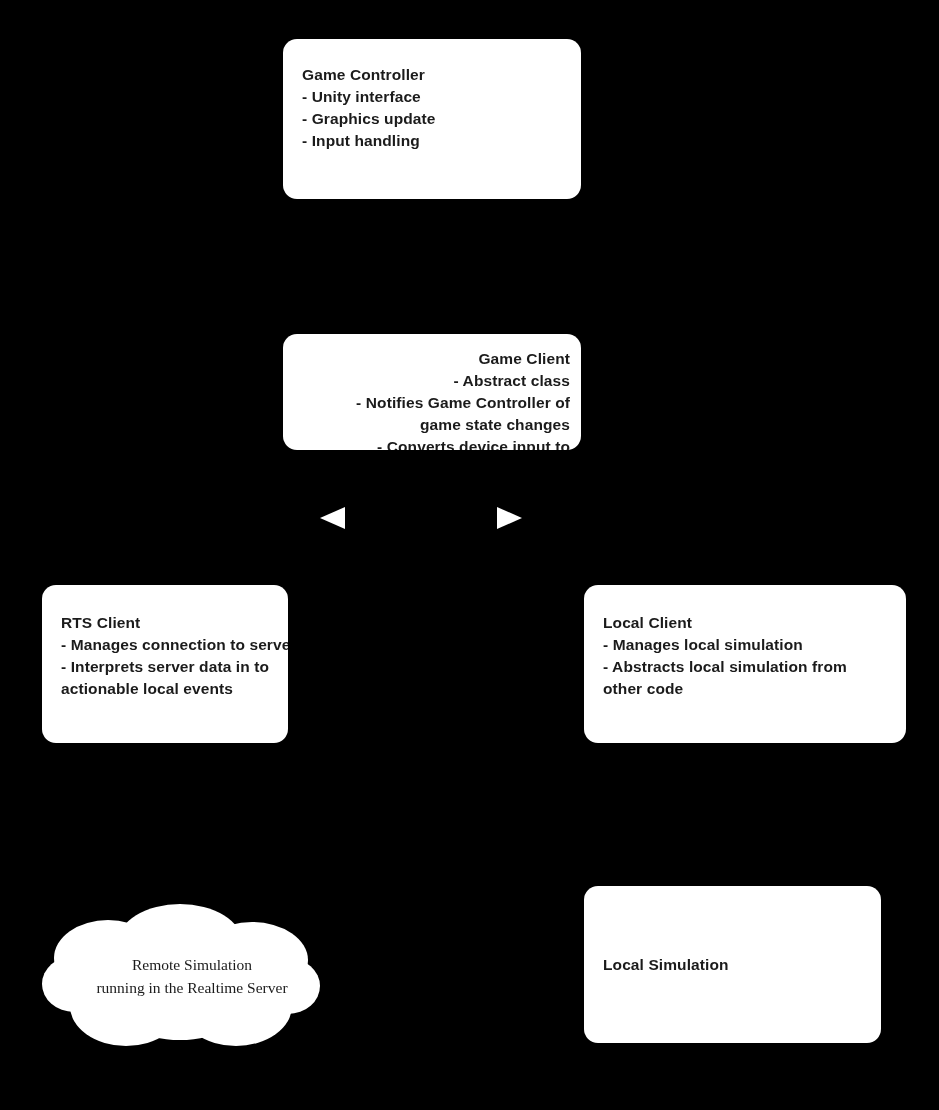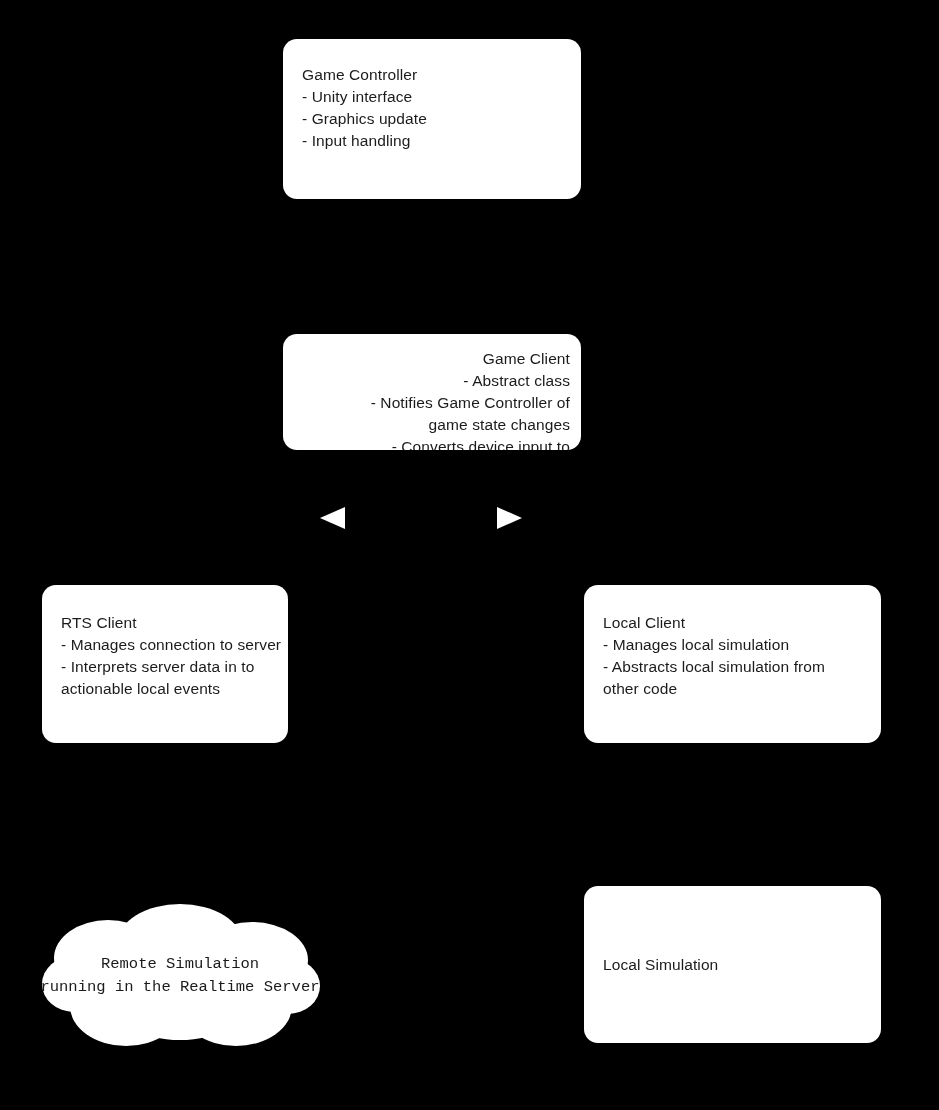--- a/index.html
+++ b/index.html
@@ -25,34 +25,35 @@
   }
   .node-text {
     position: absolute;
     left: 19px;
     color: #1b1b1b;
     font-family: "Liberation Sans", sans-serif;
     font-size: 15.5px;
     line-height: 22px;
     white-space: pre-line;
     letter-spacing: 0.1px;
+    font-weight: bold;
   }
   .cloud-wrap {
     position: absolute;
   }
   .cloud-wrap svg {
     display: block;
   }
   .cloud-label {
     position: absolute;
-    left: 0;
+    left: 12px;
     width: 100%;
     text-align: center;
     color: #1b1b1b;
-    font-family: Liberation Mono, monospace;
+    font-family: Liberation Serif, serif;
     font-size: 15.5px;
     line-height: 23px;
     white-space: pre-line;
     pointer-events: none;
   }
   .arrowhead {
     position: absolute;
     width: 0;
     height: 0;
   }
@@ -91,21 +92,21 @@
   <div class="arrowhead arrow-left" style="left:320px; top:507px;"></div>
   <div class="arrowhead arrow-right" style="left:497px; top:507px;"></div>
 
   <div class="node-box" style="left:42px; top:585px; width:246px; height:158px;">
     <div class="node-text" style="top:27px; width:272px;">RTS Client
 - Manages connection to server
 - Interprets server data in to
 actionable local events</div>
   </div>
 
-  <div class="node-box" style="left:584px; top:585px; width:297px; height:158px;">
+  <div class="node-box" style="left:584px; top:585px; width:322px; height:158px;">
     <div class="node-text" style="top:27px; width:272px;">Local Client
 - Manages local simulation
 - Abstracts local simulation from
 other code</div>
   </div>
 
   <div class="cloud-wrap" style="left:40px; top:900px; width:280px; height:150px;">
     <svg width="280" height="150" viewBox="0 0 280 150">
       <g fill="#ffffff">
         <ellipse cx="140" cy="42" rx="62" ry="38"></ellipse>

